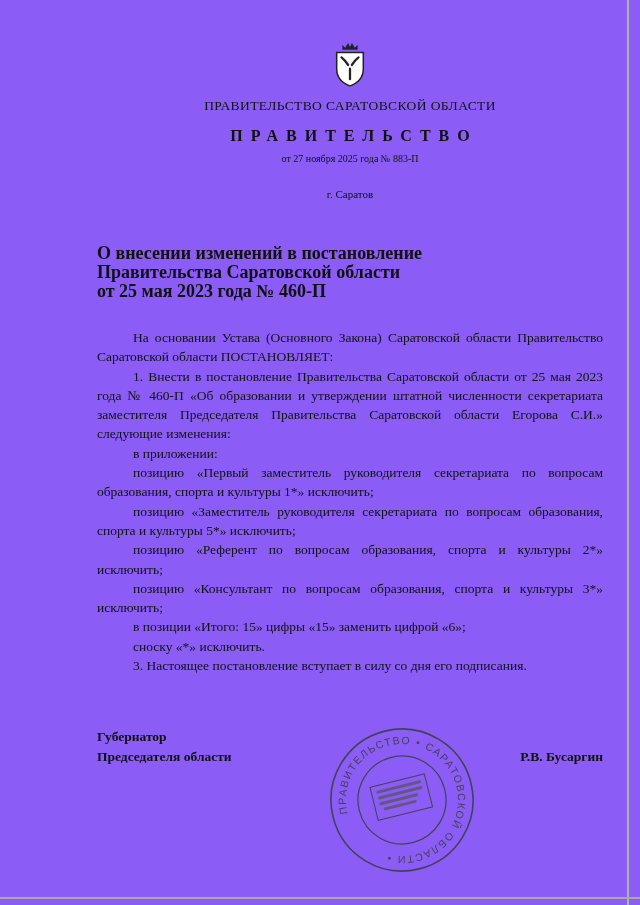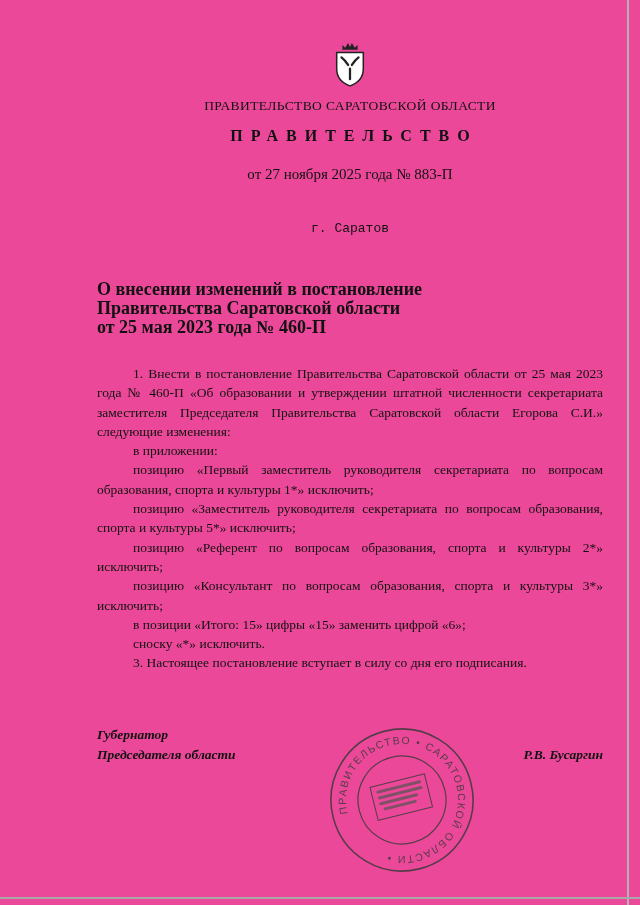--- a/index.html
+++ b/index.html
@@ -1,46 +1,46 @@
 <!DOCTYPE html>
 <html lang="ru"><head>
 <meta charset="utf-8">
 <style>
   html,body{margin:0;padding:0;background:#ffffff;}
   .page{
     position:relative;
     width:640px;height:905px;
-    background:#ec4899;
+    background:#8b5cf6;
     font-family:"Liberation Serif","DejaVu Serif",serif;
     color:#111;
     box-sizing:border-box;
     padding:40px 37px 0 97px;
     overflow:hidden;
   }
   
   .scan-edge-right{position:absolute;top:0;right:11px;width:2px;height:100%;background:#b4b4b4;}
   .scan-edge-bottom{position:absolute;bottom:6px;left:0;width:100%;height:2px;background:#a8a8a8;}
 
   .header{ text-align:center; }
   .emblem{display:block;margin:0 auto 10px auto;}
   .org-name{font-size:13.5px;letter-spacing:0.4px;}
   .doc-type{font-size:16px;font-weight:bold;letter-spacing:0.5em;margin-top:13px;text-indent:0.5em;}
-  .doc-date{font-size:15px;margin-top:21px;}
-  .doc-city{font-size:13px;margin-top:38px;font-family:Liberation Mono, monospace;}
+  .doc-date{font-size:10px;margin-top:8px;}
+  .doc-city{font-size:11px;margin-top:24px;}
 
   .subject{margin-top:44px;font-weight:bold;font-size:18px;line-height:19px;}
 
   .body-text{margin-top:27px;font-size:13.5px;line-height:19.3px;}
   .body-text p{margin:0;text-indent:36px;text-align:justify;}
 
   .signature{
     margin-top:52px;
     display:flex;justify-content:space-between;align-items:flex-end;
     font-weight:bold;font-size:13.5px;line-height:20px;
-    position:relative;z-index:2;font-style:italic;
+    position:relative;z-index:2;
   }
   .signature .name{white-space:nowrap;}
 
   .stamp{
     position:absolute;left:322px;top:720px;width:160px;height:160px;
     z-index:1;opacity:0.85;
   }
 </style>
 </head>
 <body>
@@ -61,20 +61,21 @@
     <div class="doc-city">г. Саратов</div>
   </div>
 
   <div class="subject">
     <div>О внесении изменений в постановление</div>
     <div>Правительства Саратовской области</div>
     <div>от 25 мая 2023 года № 460-П</div>
   </div>
 
   <div class="body-text">
+    <p>На основании Устава (Основного Закона) Саратовской области Правительство Саратовской области ПОСТАНОВЛЯЕТ:</p>
     <p>1. Внести в постановление Правительства Саратовской области от 25 мая 2023 года № 460-П «Об образовании и утверждении штатной численности секретариата заместителя Председателя Правительства Саратовской области Егорова С.И.» следующие изменения:</p>
     <p>в приложении:</p>
     <p>позицию «Первый заместитель руководителя секретариата по вопросам образования, спорта и культуры 1*» исключить;</p>
     <p>позицию «Заместитель руководителя секретариата по вопросам образования, спорта и культуры 5*» исключить;</p>
     <p>позицию «Референт по вопросам образования, спорта и культуры 2*» исключить;</p>
     <p>позицию «Консультант по вопросам образования, спорта и культуры 3*» исключить;</p>
     <p>в позиции «Итого: 15» цифры «15» заменить цифрой «6»;</p>
     <p>сноску «*» исключить.</p>
     <p>3. Настоящее постановление вступает в силу со дня его подписания.</p>
   </div>

